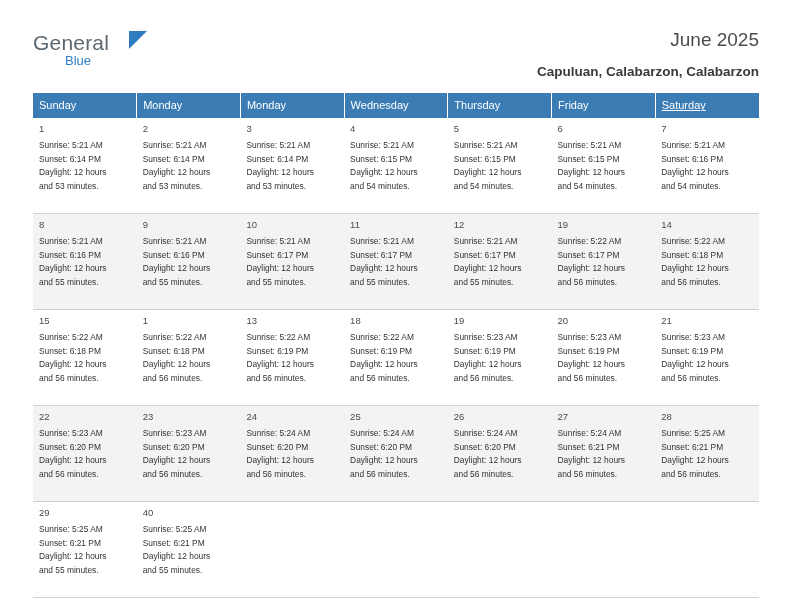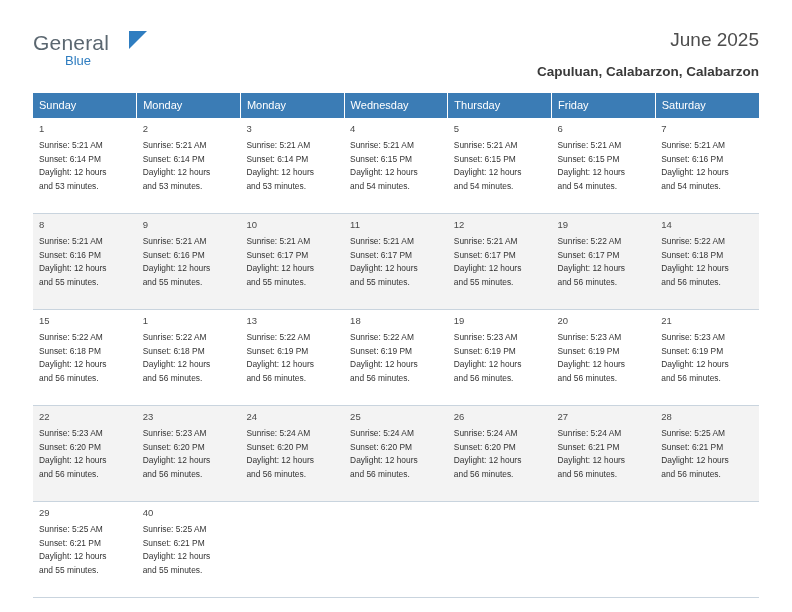--- a/index.html
+++ b/index.html
@@ -87,21 +87,21 @@
   .calendar th {
     background: #3b7cb5;
     color: #ffffff;
     font-size: 11px;
     font-weight: normal;
     text-align: left;
     padding: 4px 0 4px 6px;
     border-right: 1px solid #ffffff;
     height: 17px;
   }
-  .calendar th:last-child { border-right: none; }
+  .calendar th:last-child { border-right: none; text-decoration: underline; }
 
   .calendar td {
     vertical-align: top;
     height: 88px;
     padding: 3px 5px 4px 6px;
     border-bottom: 1px solid #c9d4de;
     font-size: 8.4px;
     line-height: 1.62;
     color: #333333;
     background: #ffffff;

